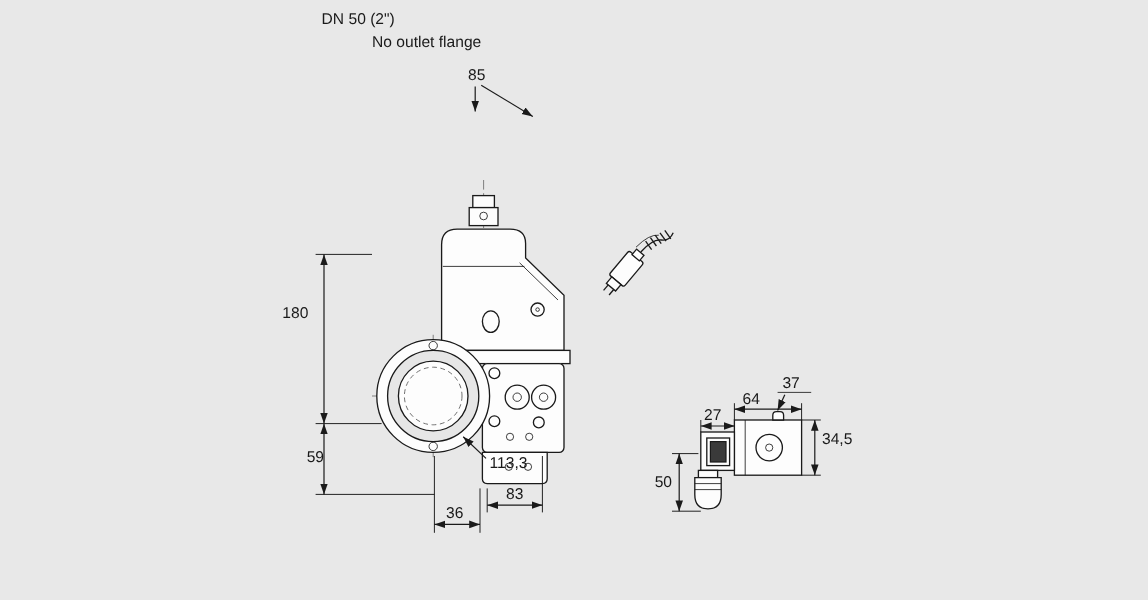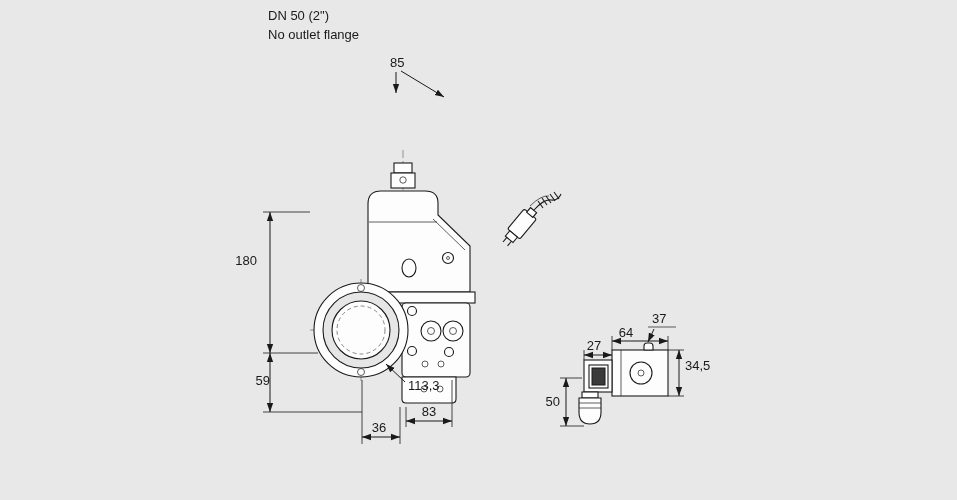--- a/index.html
+++ b/index.html
@@ -1,20 +1,20 @@
 <!DOCTYPE html>
 <html><head>
 <meta charset="utf-8">
 <style>
   html,body{margin:0;padding:0;}
   body{background:#e8e8e8;font-family:"Liberation Sans",sans-serif;}
   #stage{position:relative;width:957px;height:500px;background:#e8e8e8;overflow:hidden;}
   .title-line{position:absolute;left:268px;color:#1a1a1a;font-size:13px;white-space:pre;}
   #title-1{top:8px;}
-  #title-2{top:27px;}
+  #title-2{top:27px;margin-left:42px;}
   svg{position:absolute;left:0;top:0;}
   .ln{stroke:#1a1a1a;stroke-width:1.1;fill:none;}
   .thin{stroke:#1a1a1a;stroke-width:0.7;fill:none;}
   .fw{fill:#fdfdfd;stroke:#1a1a1a;stroke-width:1.1;}
   .fg{fill:#e6e6e6;stroke:#1a1a1a;stroke-width:1.1;}
   .dim{stroke:#1a1a1a;stroke-width:1;fill:none;}
   .ext{stroke:#1a1a1a;stroke-width:0.8;fill:none;}
   .cl{stroke:#6a6a6a;stroke-width:0.7;fill:none;stroke-dasharray:8 3 2 3;}
   .thread{stroke:#6a6a6a;stroke-width:0.8;fill:none;stroke-dasharray:4 3;}
   .txt{font-family:"Liberation Sans",sans-serif;font-size:13px;fill:#1a1a1a;}

